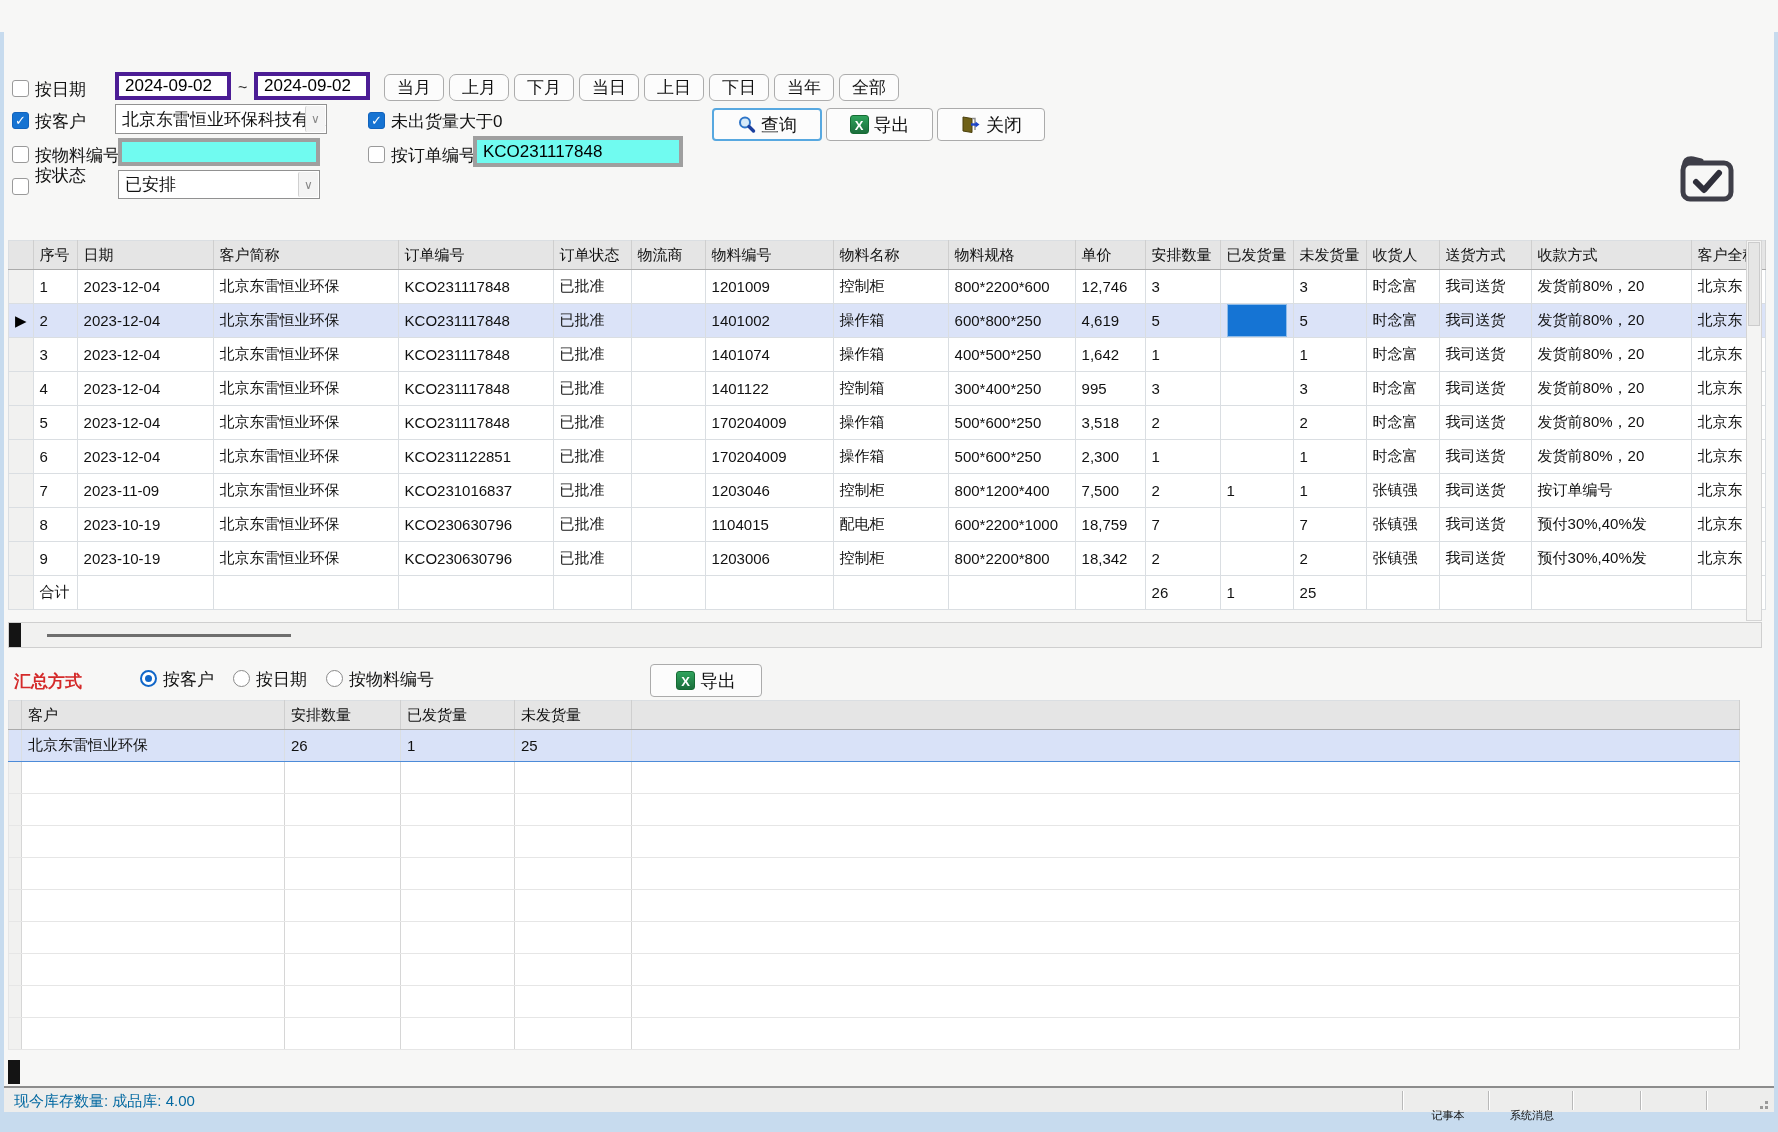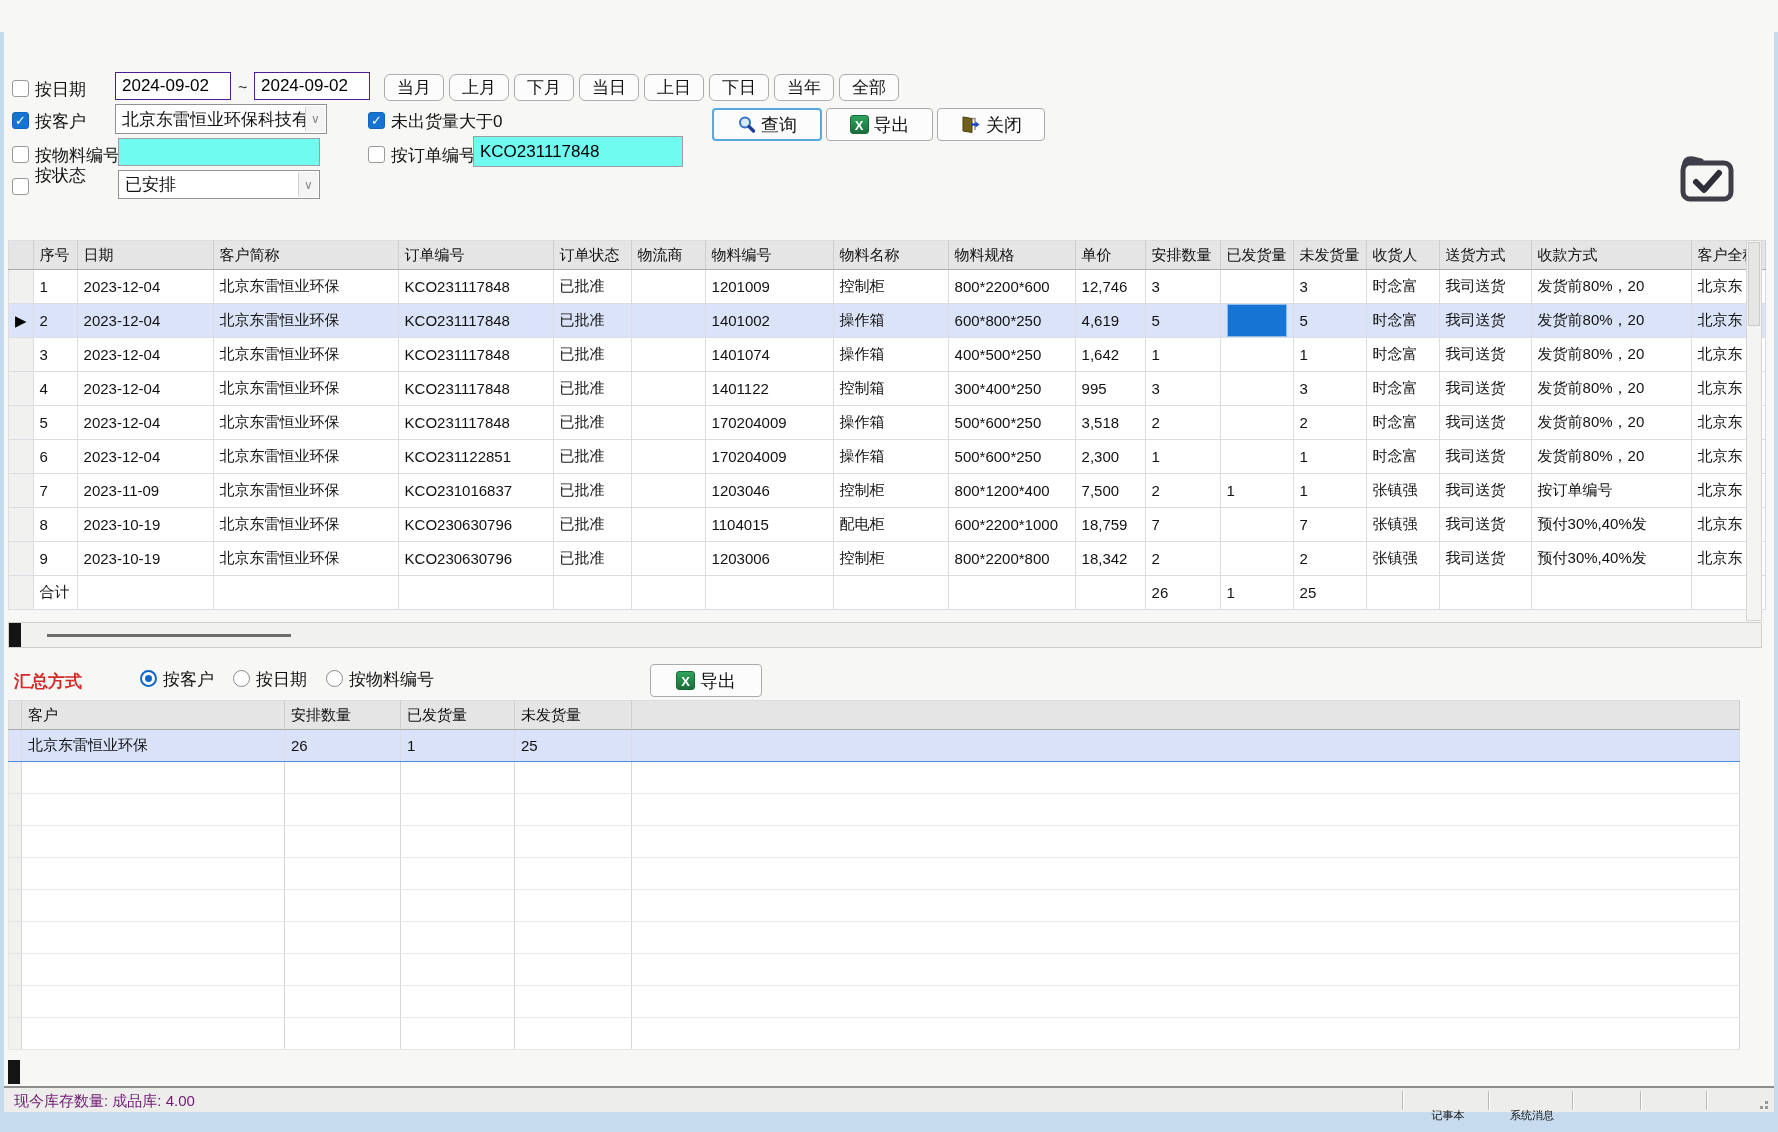--- a/index.html
+++ b/index.html
@@ -37,21 +37,21 @@
   .sideL{left:0;} .sideR{right:0;}
   .bottomstrip{position:absolute;left:0;top:1112px;width:100%;height:20px;background:#C7DBEE;}
 
   
   .cb{position:absolute;width:17px;height:17px;border:1px solid #9A9A9A;border-radius:3px;
       background:#fff;}
   .cb.on{background:#1673D2;border-color:#1263BC;}
   .cb.on::after{content:"✓";display:block;color:#fff;font-size:13px;font-weight:bold;
                 text-align:center;line-height:16px;}
   .flabel{position:absolute;font-size:17px;white-space:nowrap;}
-  .tbox{position:absolute;border:1px solid #4c1d95;background:#fff;font-size:17px;
+  .tbox{position:absolute;border:4px solid #4c1d95;background:#fff;font-size:17px;
         padding:2px 6px;font-family:inherit;color:#000;}
   .tbox.cyan{background:var(--cyan_input,#70FBF0);border-color:#9F9F9F;}
   .tilde{position:absolute;font-size:16px;color:#333;}
   .pill{position:absolute;width:60px;height:27px;border:1px solid #ACACAC;border-radius:6px;
         background:#FCFCFC;font-size:17px;display:flex;align-items:center;justify-content:center;}
   .dd{position:absolute;border:1px solid #919191;background:#fff;font-size:17px;
       display:flex;align-items:center;padding-left:6px;overflow:hidden;white-space:nowrap;}
   .dd .txt{flex:1;overflow:hidden;white-space:nowrap;}
   .dd .arr{position:absolute;right:1px;top:1px;bottom:1px;width:20px;background:#F4F4F4;
            border-left:1px solid #D0D0D0;color:#888;font-size:12px;display:flex;
@@ -99,21 +99,21 @@
   #sum-table{position:absolute;left:8px;top:700px;border:1px solid #9DA6B0;}
   #sum-table tbody td{height:32px;}
   #sum-table tbody tr.hl td{background:#D9E2F8;border-top-color:#4C8BD8;
                             border-bottom-color:#4C8BD8;}
   #sum-table tbody tr.emptyrow td{border-color:#E6E6E6;border-right-color:#D6D6D6;}
   #sm-block{position:absolute;left:8px;top:1060px;width:12px;height:24px;background:#141414;}
 
   
   #statusbar{position:absolute;left:4px;right:4px;top:1086px;height:26px;background:#EDEDEC;
              border-top:2px solid #8C8C8C;font-size:15px;}
-  #statusbar .stext{position:absolute;left:10px;top:4px;color:#701a75;}
+  #statusbar .stext{position:absolute;left:10px;top:4px;color:#0369a1;}
   .sdiv{position:absolute;top:3px;height:19px;width:2px;border-left:1px solid #B9B9B9;
         border-right:1px solid #fff;}
   .spanel{position:absolute;top:20px;font-size:11px;text-align:center;}
   .grip{position:absolute;right:6px;top:8px;width:14px;height:13px;}
   .grip i{position:absolute;width:3px;height:3px;background:#9A9A9A;}
 
   
   .foldericon{position:absolute;left:1676px;top:150px;width:62px;height:58px;}
 </style>
 </head>

